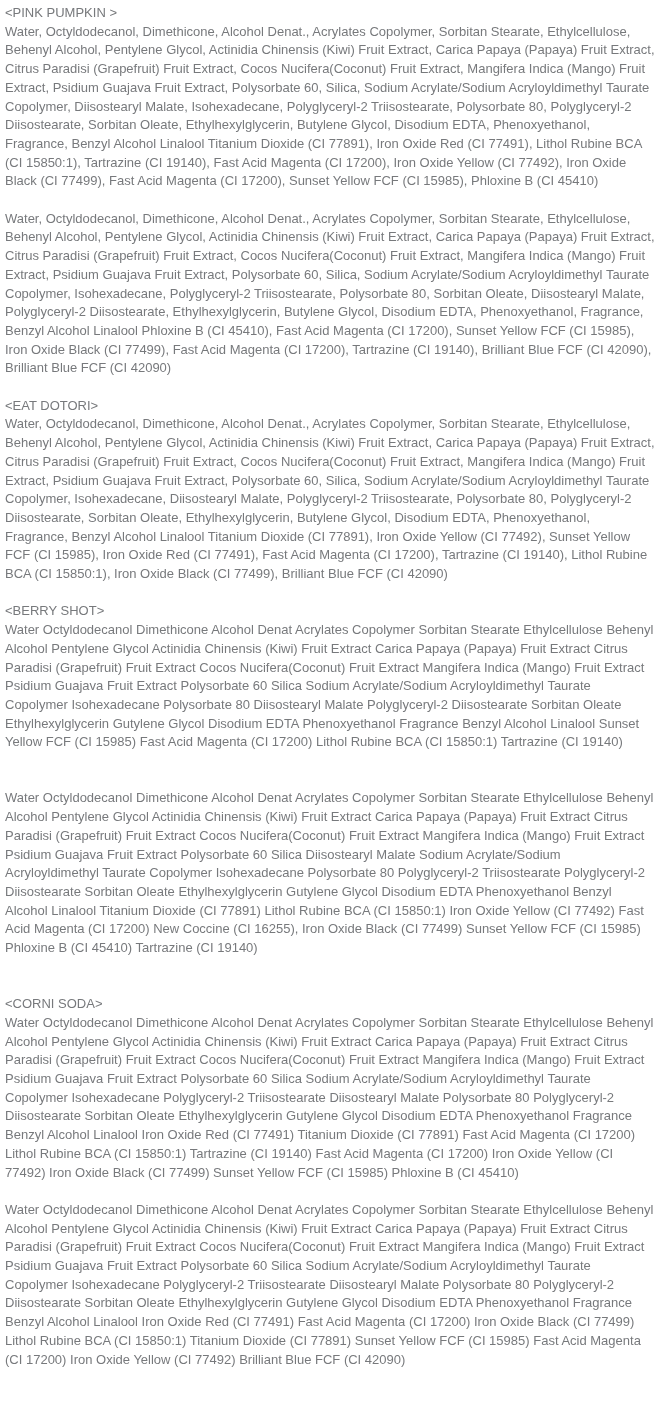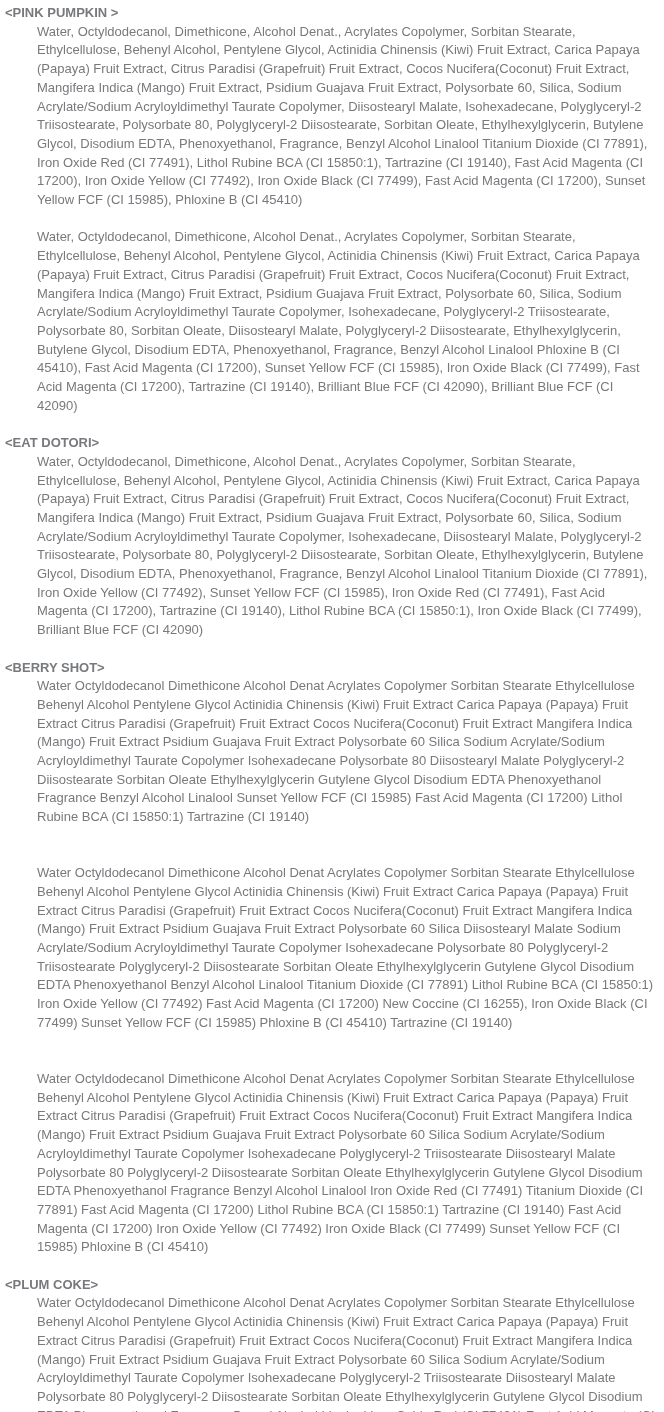--- a/index.html
+++ b/index.html
@@ -16,26 +16,24 @@
   .doc {
     box-sizing: border-box;
     width: 664px;
     padding: 4px 8px 0 5px;
     font-size: 13px;
     line-height: 18.7px;
     color: #77797c;
   }
   .section-header {
     white-space: pre-wrap;
-    font-weight: bold;
   }
   .ingredient-list {
     white-space: pre-wrap;
     word-wrap: break-word;
-    margin-left: 32px;
   }
   .blank-line {
     height: 18.7px;
   }
   .blank-line.extra {
     height: 37.4px;
   }
 </style>
 </head>
 <body>
@@ -70,23 +68,23 @@
   <div class="blank-line"></div>
 
   <div>
     <div class="blank-line"></div>
     <div class="ingredient-list">Water Octyldodecanol Dimethicone Alcohol Denat Acrylates Copolymer Sorbitan Stearate Ethylcellulose Behenyl Alcohol Pentylene Glycol Actinidia Chinensis (Kiwi) Fruit Extract Carica Papaya (Papaya) Fruit Extract Citrus Paradisi (Grapefruit) Fruit Extract Cocos Nucifera(Coconut) Fruit Extract Mangifera Indica (Mango) Fruit Extract Psidium Guajava Fruit Extract Polysorbate 60 Silica Diisostearyl Malate Sodium Acrylate/Sodium Acryloyldimethyl Taurate Copolymer Isohexadecane Polysorbate 80 Polyglyceryl-2 Triisostearate Polyglyceryl-2 Diisostearate Sorbitan Oleate Ethylhexylglycerin Gutylene Glycol Disodium EDTA Phenoxyethanol Benzyl Alcohol Linalool Titanium Dioxide (CI 77891) Lithol Rubine BCA (CI 15850:1) Iron Oxide Yellow (CI 77492) Fast Acid Magenta (CI 17200) New Coccine (CI 16255), Iron Oxide Black (CI 77499) Sunset Yellow FCF (CI 15985) Phloxine B (CI 45410) Tartrazine (CI 19140)</div>
   </div>
 
   <div class="blank-line extra"></div>
 
   <div>
+    <div class="section-header">&lt;CORNI SODA&gt;</div>
     <div class="ingredient-list">Water Octyldodecanol Dimethicone Alcohol Denat Acrylates Copolymer Sorbitan Stearate Ethylcellulose Behenyl Alcohol Pentylene Glycol Actinidia Chinensis (Kiwi) Fruit Extract Carica Papaya (Papaya) Fruit Extract Citrus Paradisi (Grapefruit) Fruit Extract Cocos Nucifera(Coconut) Fruit Extract Mangifera Indica (Mango) Fruit Extract Psidium Guajava Fruit Extract Polysorbate 60 Silica Sodium Acrylate/Sodium Acryloyldimethyl Taurate Copolymer Isohexadecane Polyglyceryl-2 Triisostearate Diisostearyl Malate Polysorbate 80 Polyglyceryl-2 Diisostearate Sorbitan Oleate Ethylhexylglycerin Gutylene Glycol Disodium EDTA Phenoxyethanol Fragrance Benzyl Alcohol Linalool Iron Oxide Red (CI 77491) Titanium Dioxide (CI 77891) Fast Acid Magenta (CI 17200) Lithol Rubine BCA (CI 15850:1) Tartrazine (CI 19140) Fast Acid Magenta (CI 17200) Iron Oxide Yellow (CI 77492) Iron Oxide Black (CI 77499) Sunset Yellow FCF (CI 15985) Phloxine B (CI 45410)</div>
   </div>
 
   <div class="blank-line"></div>
 
   <div>
-    <div class="section-header">&lt;PLUM COKE&gt;</div>
     <div class="ingredient-list">Water Octyldodecanol Dimethicone Alcohol Denat Acrylates Copolymer Sorbitan Stearate Ethylcellulose Behenyl Alcohol Pentylene Glycol Actinidia Chinensis (Kiwi) Fruit Extract Carica Papaya (Papaya) Fruit Extract Citrus Paradisi (Grapefruit) Fruit Extract Cocos Nucifera(Coconut) Fruit Extract Mangifera Indica (Mango) Fruit Extract Psidium Guajava Fruit Extract Polysorbate 60 Silica Sodium Acrylate/Sodium Acryloyldimethyl Taurate Copolymer Isohexadecane Polyglyceryl-2 Triisostearate Diisostearyl Malate Polysorbate 80 Polyglyceryl-2 Diisostearate Sorbitan Oleate Ethylhexylglycerin Gutylene Glycol Disodium EDTA Phenoxyethanol Fragrance Benzyl Alcohol Linalool Iron Oxide Red (CI 77491) Fast Acid Magenta (CI 17200) Iron Oxide Black (CI 77499) Lithol Rubine BCA (CI 15850:1) Titanium Dioxide (CI 77891) Sunset Yellow FCF (CI 15985) Fast Acid Magenta (CI 17200) Iron Oxide Yellow (CI 77492) Brilliant Blue FCF (CI 42090)</div>
   </div>
 
 </div>
 
 </body></html>

